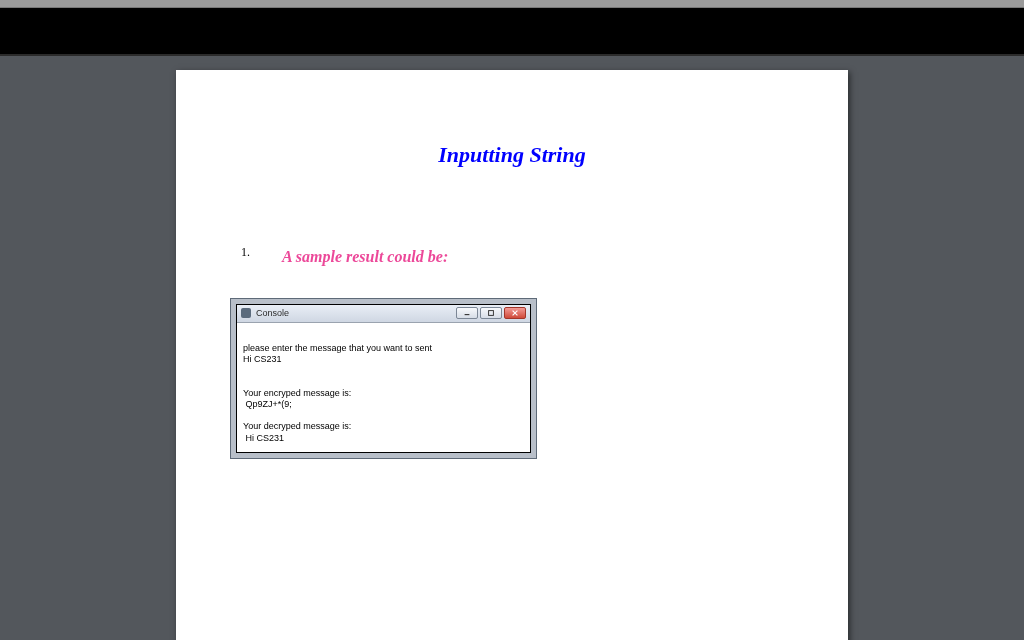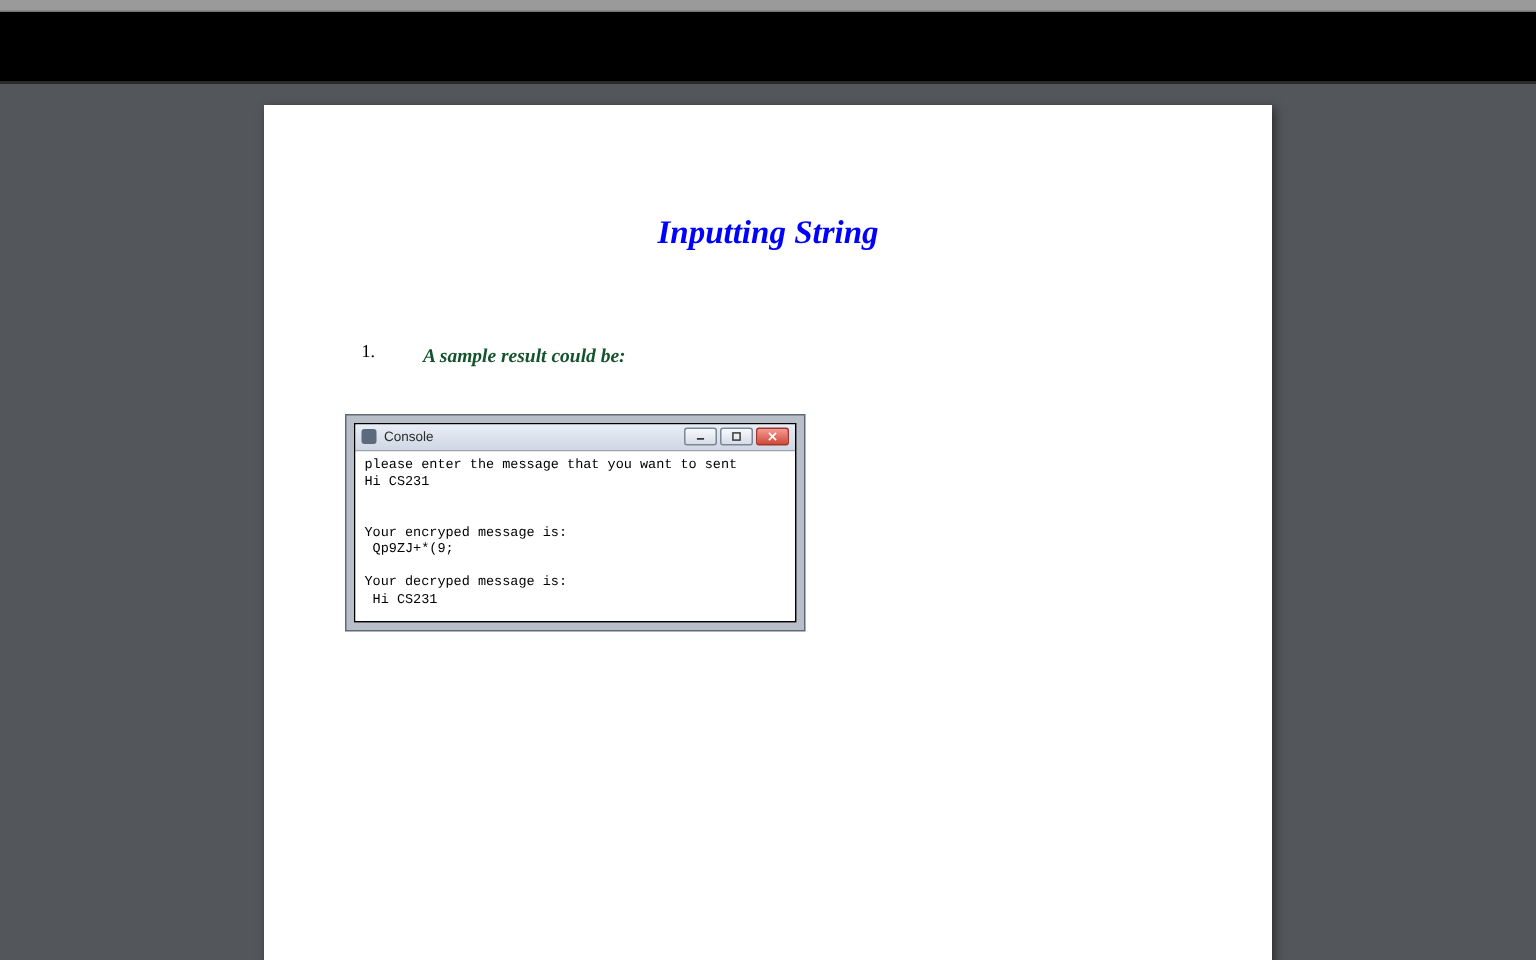--- a/index.html
+++ b/index.html
@@ -35,45 +35,45 @@
       background: #fff;
       box-shadow: 2px 2px 6px rgba(0,0,0,0.5);
       padding: 72px 60px 60px 60px;
     }
     .doc-title {
       text-align: center;
       color: #0000ff;
       font-style: italic;
       font-weight: bold;
       font-size: 22px;
-      margin-bottom: 4px;
+      margin-bottom: 22px;
     }
     .policy {
       color: #ff0000;
       font-style: italic;
       font-weight: bold;
       font-size: 12px;
       line-height: 1.35;
     }
     .policy p { margin: 0; }
     .spacer { height: 54px; }
     .question {
       font-size: 12px;
       color: #000;
       line-height: 1.35;
       display: flex;
       gap: 14px;
     }
     .qnum { min-width: 14px; text-align: right; }
     .qtext { flex: 1; }
     .sample-hint {
-      color: #14532d;
+      color: #ec4899;
       font-style: italic;
       font-weight: bold;
-      font-size: 13px;
+      font-size: 16px;
       margin-top: 2px;
       margin-left: 18px;
     }
     .console-shot {
       margin-top: 36px;
       width: 295px;
       border: 1px solid #000;
       background: #fff;
       box-shadow: 0 0 0 5px #b8bfc9, 0 0 0 6px #5e6a78;
     }
@@ -106,26 +106,26 @@
       border: 1px solid #7c8796;
       background: linear-gradient(#f7f9fc,#d7dde7);
       border-radius: 2px;
       display: flex;
       align-items: center;
       justify-content: center;
     }
     .winbtn.close { background: linear-gradient(#f29a95,#cf4a3a); border-color:#a3362a; color:#fff; }
     .winbtn svg { width: 8px; height: 8px; }
     .console-body {
-      font-family: Liberation Mono, monospace;
+      font-family: Liberation Sans, sans-serif;
       font-size: 9px;
       line-height: 1.25;
       color: #000;
       background: #fff;
-      padding: 4px 6px 8px 6px;
+      padding: 20px 6px 8px 6px;
       white-space: pre;
     }
   </style>
 </head>
 <body>
 
 <div class="topbar-outer"></div>
 <div class="topbar"></div>
 
 <div class="viewer">

